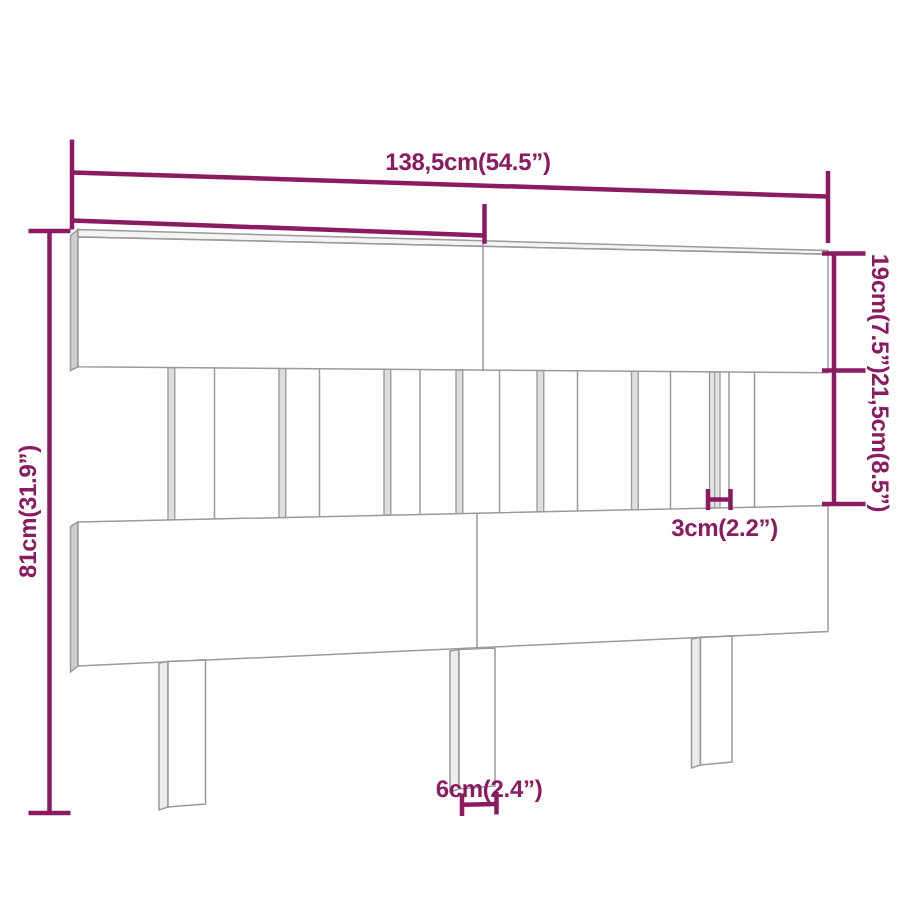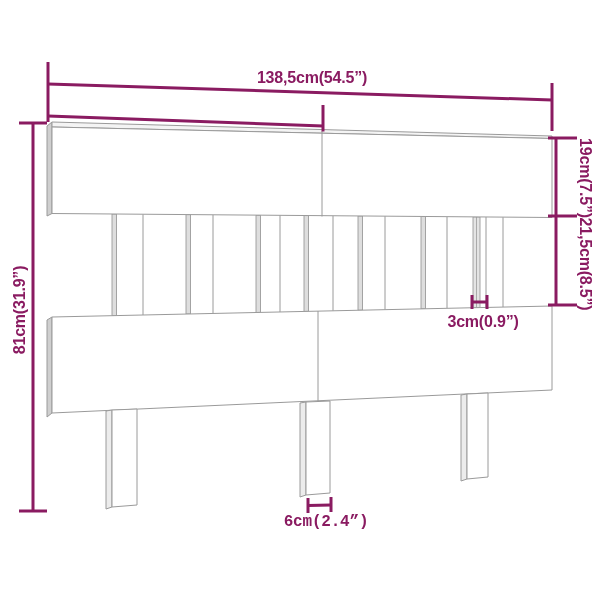--- a/index.html
+++ b/index.html
@@ -1,35 +1,36 @@
 <!DOCTYPE html>
 <html style="--dim: #8A1B61;"><head>
 <meta charset="utf-8">
 <style>
   html,body{margin:0;padding:0;background:#fff;}
   .canvas{
     position:relative;width:600px;height:540px;background:#fff;overflow:hidden;
     font-family:"Liberation Sans",sans-serif;
+    margin-top:31px;
   }
   .diagram-svg{position:absolute;left:0;top:0;width:600px;height:600px;}
   .lbl{
     position:absolute;
     font-family:"Liberation Sans",sans-serif;
     font-weight:700;font-size:16px;letter-spacing:-0.2px;
     color:var(--dim,#8A1B61);
     white-space:nowrap;
     transform:translate(-50%,-50%);
   }
   .lbl-total-width {left:312px;top:78px;}
   .lbl-upper-width {left:177px;top:105px;}
   .lbl-total-height{left:20px;top:310px;transform:translate(-50%,-50%) rotate(-90deg);}
   .lbl-top-board   {left:585px;top:178px;transform:translate(-50%,-50%) rotate(90deg);}
   .lbl-mid-section {left:585px;top:264px;transform:translate(-50%,-50%) rotate(90deg);}
   .lbl-slat-gap    {left:483px;top:322px;}
-  .lbl-leg-width   {left:326px;top:522px;font-family:Liberation Mono, monospace;}
+  .lbl-leg-width   {left:326px;top:496px;}
 </style>
 </head>
 <body>
 
 <div class="canvas">
 
   <svg class="diagram-svg" viewBox="0 0 600 600">
 
     <g stroke="#9A9A9A" stroke-width="1" fill="none">
 
@@ -111,15 +112,15 @@
         <line x1="331" y1="497" x2="331" y2="512"></line>
         <line x1="308" y1="505.5" x2="331" y2="505"></line>
       </g>
     </g>
   </svg>
 
   <div class="lbl lbl-total-width">138,5cm(54.5”)</div>
   <div class="lbl lbl-total-height">81cm(31.9”)</div>
   <div class="lbl lbl-top-board">19cm(7.5”)</div>
   <div class="lbl lbl-mid-section">21,5cm(8.5”)</div>
-  <div class="lbl lbl-slat-gap">3cm(0.9”)</div>
+  <div class="lbl lbl-slat-gap">3cm(2.2”)</div>
   <div class="lbl lbl-leg-width">6cm(2.4”)</div>
 </div>
 
 </body></html>

